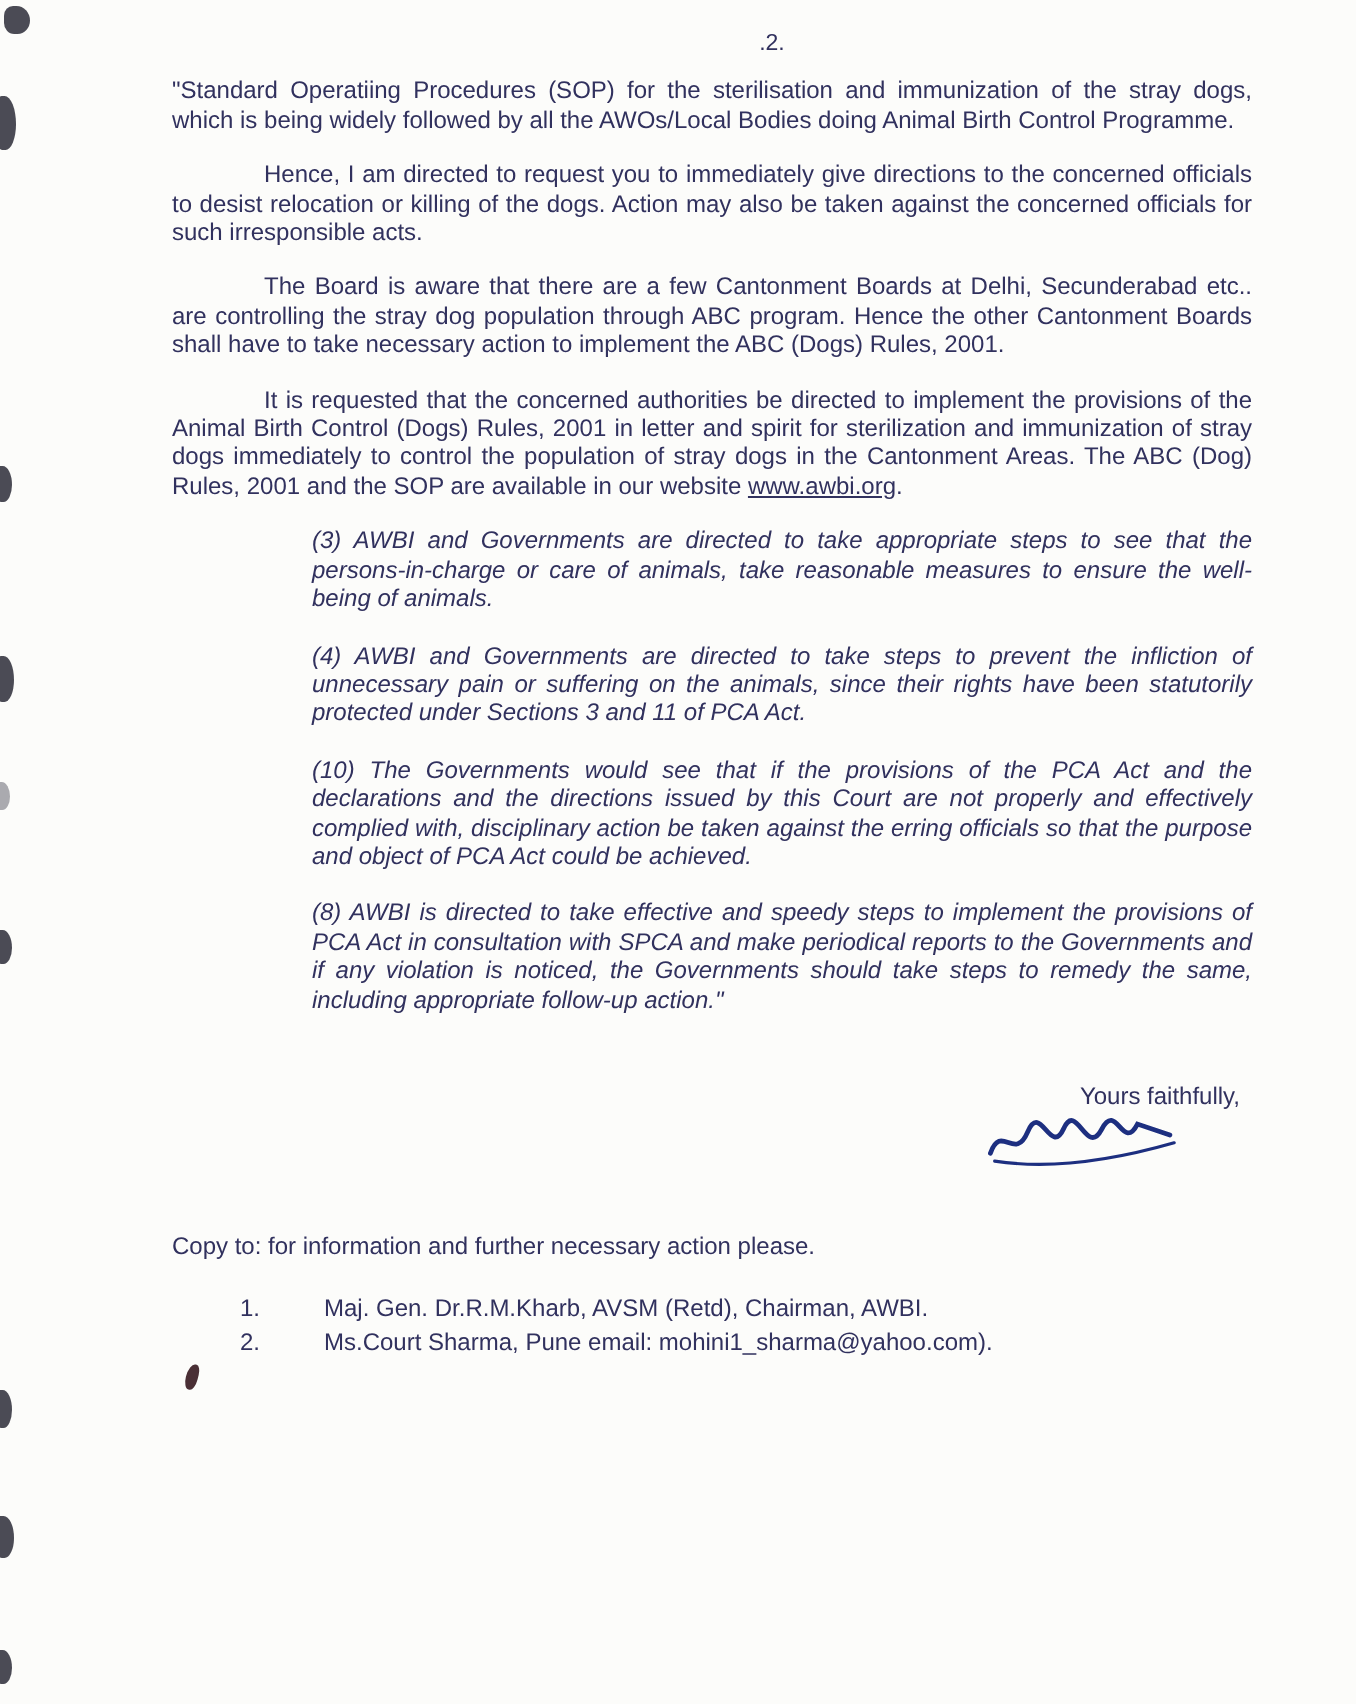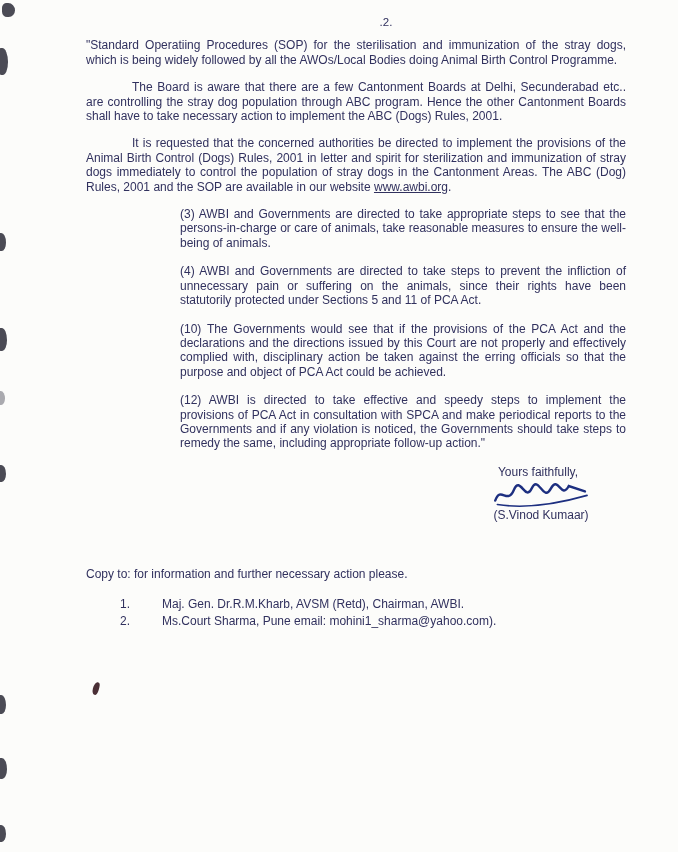--- a/index.html
+++ b/index.html
@@ -29,45 +29,46 @@
     font-size: 11.5px;
     margin-bottom: 9px;
   }
   p.body-para {
     margin: 0 0 13px 0;
     text-align: justify;
   }
   p.indent      { text-indent: 46px; }
   p.big-indent  { text-indent: 102px; }
   .quote {
-    margin: 0 0 14px 94px;
+    margin: 0 0 14px 70px;
+    font-style: italic;
     text-align: justify;
   }
   a.doc-link {
     color: inherit;
   }
   .closing {
     margin: 1px 0 6px 0;
   }
   .sig-row {
     display: flex;
     justify-content: flex-end;
   }
   .sig-block {
     width: 170px;
     text-align: center;
   }
-  .sig-valediction { display: block; text-align: center; padding-right: 6px; }
+  .sig-valediction { display: block; text-align: right; padding-right: 6px; margin-top: 20px; }
   .sig-scribble {
     display: block;
     margin: 1px auto 0 auto;
     transform: rotate(-2deg);
   }
   .sig-name, .sig-title { display: block; }
-  .copy-block { margin-top: 44px; }
+  .copy-block { margin-top: 32px; }
   .copy-heading { margin: 0 0 16px 0; }
   .copy-item {
     display: flex;
     margin: 0 0 3px 34px;
   }
   .copy-item-num { width: 42px; flex: 0 0 42px; }
   
   .artifact {
     position: absolute;
     background: rgba(43,43,55,0.85);
@@ -100,40 +101,40 @@
   <div class="artifact" style="left:-3px; top:758px; width:10px; height:21px;"></div>
   <div class="artifact" style="left:-3px; top:825px; width:9px; height:17px;"></div>
   <div class="pen-mark"></div>
 
   <div class="content">
 
     <div class="page-number">.2.</div>
 
     <p class="body-para">"Standard Operatiing Procedures (SOP) for the sterilisation and immunization of the stray dogs, which is being widely followed by all the AWOs/Local Bodies doing Animal Birth Control Programme.</p>
 
+    <p class="body-para indent">Hence, I am directed to request you to immediately give directions to the concerned officials to desist relocation or killing of the dogs. Action may also be taken against the concerned officials for such irresponsible acts.</p>
 
     <p class="body-para indent">The Board is aware that there are a few Cantonment Boards at Delhi, Secunderabad etc.. are controlling the stray dog population through ABC program. Hence the other Cantonment Boards shall have to take necessary action to implement the ABC (Dogs) Rules, 2001.</p>
 
     <p class="body-para indent"><span>It is requested that the concerned authorities be directed to implement the provisions of the Animal Birth Control (Dogs) Rules, 2001 in letter and spirit for sterilization and immunization of stray dogs immediately to control the population of stray dogs in the Cantonment Areas. The ABC (Dog) Rules, 2001 and the SOP are available in our website </span><a class="doc-link" href="#">www.awbi.org</a><span>.</span></p>
 
 
     <div class="quote">(3) AWBI and Governments are directed to take appropriate steps to see that the persons-in-charge or care of animals, take reasonable measures to ensure the well-being of animals.</div>
-    <div class="quote">(4) AWBI and Governments are directed to take steps to prevent the infliction of unnecessary pain or suffering on the animals, since their rights have been statutorily protected under Sections 5 and 11 of PCA Act.</div>
+    <div class="quote">(4) AWBI and Governments are directed to take steps to prevent the infliction of unnecessary pain or suffering on the animals, since their rights have been statutorily protected under Sections 3 and 11 of PCA Act.</div>
     <div class="quote">(10) The Governments would see that if the provisions of the PCA Act and the declarations and the directions issued by this Court are not properly and effectively complied with, disciplinary action be taken against the erring officials so that the purpose and object of PCA Act could be achieved.</div>
-    <div class="quote">(12) AWBI is directed to take effective and speedy steps to implement the provisions of PCA Act in consultation with SPCA and make periodical reports to the Governments and if any violation is noticed, the Governments should take steps to remedy the same, including appropriate follow-up action."</div>
+    <div class="quote">(8) AWBI is directed to take effective and speedy steps to implement the provisions of PCA Act in consultation with SPCA and make periodical reports to the Governments and if any violation is noticed, the Governments should take steps to remedy the same, including appropriate follow-up action."</div>
 
 
     <div class="sig-row">
       <div class="sig-block">
         <span class="sig-valediction">Yours faithfully,</span>
         <svg class="sig-scribble" width="104" height="28" viewBox="0 0 104 28">
           <path d="M6 19 C 12 4, 18 24, 25 9 S 36 22, 43 8 S 54 23, 62 9 S 72 21, 80 7 L 96 13" fill="none" stroke="#1d2f80" stroke-width="2.4" stroke-linecap="round"></path>
           <path d="M8 23 C 34 28, 66 25, 98 17" fill="none" stroke="#1d2f80" stroke-width="1.6" stroke-linecap="round"></path>
         </svg>
-        <span class="sig-name">(S.Vinod Kumaar)</span>
       </div>
     </div>
 
     <div class="copy-block">
       <p class="copy-heading">Copy to: for information and further necessary action please.</p>
       <div class="copy-item">
         <span class="copy-item-num">1.</span>
         <span class="copy-item-text">Maj. Gen. Dr.R.M.Kharb, AVSM (Retd), Chairman, AWBI.</span>
       </div>
       <div class="copy-item">

